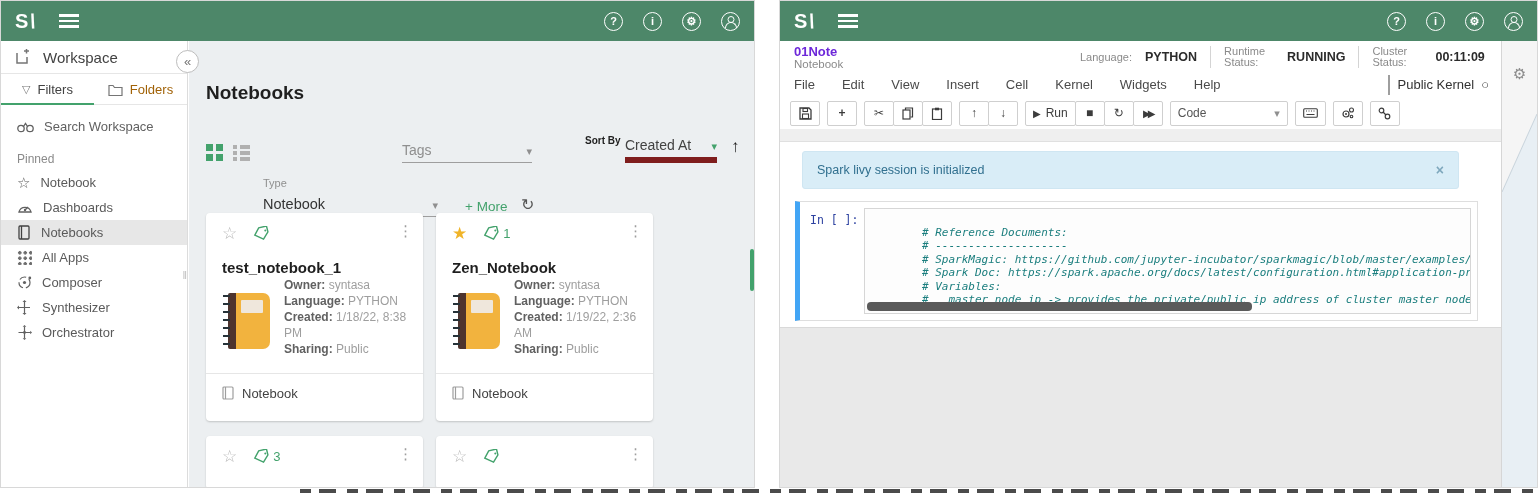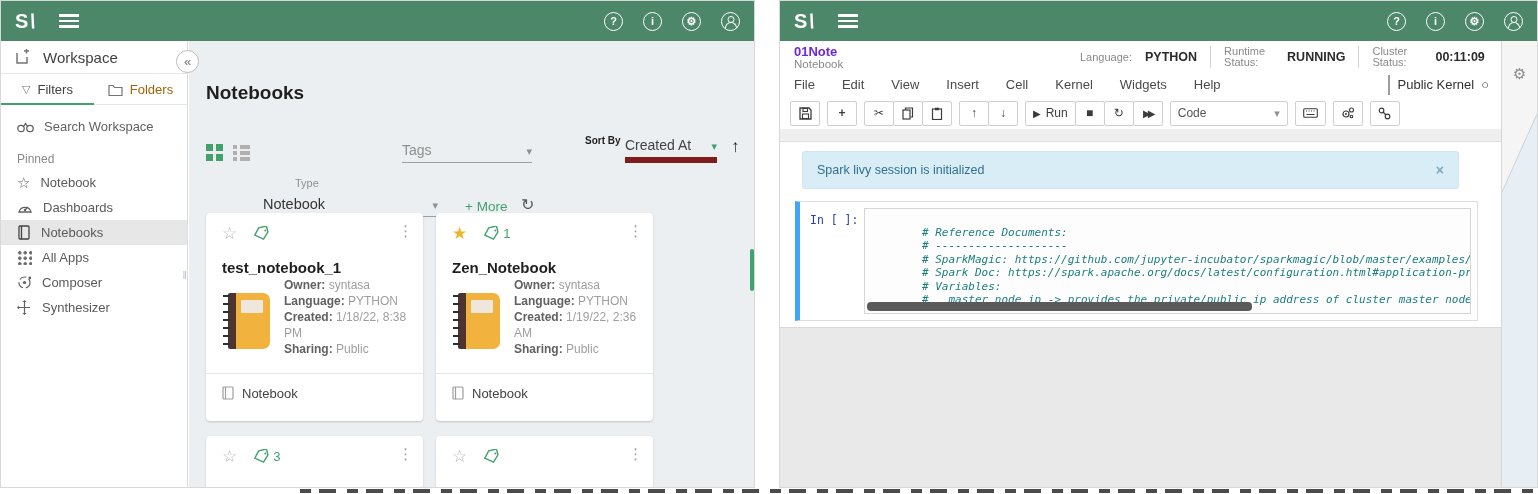--- a/index.html
+++ b/index.html
@@ -53,21 +53,21 @@
                linear-gradient(#b0b0b0,#b0b0b0) 0 13px/4px 4px no-repeat, linear-gradient(#b0b0b0,#b0b0b0) 7px 13px/10px 4px no-repeat; }
   .uline { border:none; border-bottom:1px solid #9e9e9e; background:transparent; }
   .name-input { position:absolute; left:74px; top:96px; width:130px; height:26px; font-size:14px; color:#424242; outline:none; }
   .name-input::placeholder { color:#9e9e9e; }
   .tags-select { position:absolute; left:213px; top:96px; width:130px; height:26px; display:flex; align-items:flex-end; justify-content:space-between; padding-bottom:4px; font-size:14px; color:#8f8f8f; cursor:pointer; }
   .caret { color:#8f8f8f; font-size:11px; }
   .sortby-label { position:absolute; left:396px; top:92px; width:36px; font-size:10px; font-weight:bold; color:#1f1f1f; line-height:15px; }
   .sort-select { position:absolute; left:436px; top:96px; width:92px; height:26px; border-bottom:6px solid #7f1d1d; display:flex; align-items:flex-end; justify-content:space-between; padding-bottom:4px; font-size:14px; color:#424242; cursor:pointer; }
   .sort-select .caret { color:#43a26c; }
   .sort-dir { position:absolute; left:542px; top:96px; font-size:17px; color:#1f1f1f; cursor:pointer; }
-  .type-label { position:absolute; left:74px; top:136px; font-size:11px; color:#8f8f8f;margin-left:32px; }
+  .type-label { position:absolute; left:74px; top:136px; font-size:11px; color:#8f8f8f; }
   .type-select { position:absolute; left:74px; top:150px; width:175px; height:26px; display:flex; align-items:flex-end; justify-content:space-between; padding-bottom:4px; font-size:14.5px; color:#333; cursor:pointer; }
   .more-link { position:absolute; left:276px; top:158px; font-size:13.5px; color:#43a26c; cursor:pointer; }
   .refresh { position:absolute; left:332px; top:154px; font-size:16px; color:#555; cursor:pointer; }
   .v-scroll-thumb { position:absolute; right:0px; top:208px; width:4px; height:42px; background:#43a26c; border-radius:2px; }
 
   
   .card { position:absolute; width:217px; background:#fff; border-radius:4px; box-shadow:0 1px 2px rgba(0,0,0,.18); }
   #card-0 { left:17px;  top:172px; height:208px; }
   #card-1 { left:247px; top:172px; height:208px; }
   #card-2 { left:17px;  top:395px; height:53px; }
@@ -208,20 +208,28 @@
         </svg>
       <span>Composer</span>
     </div>
     <div class="side-item">
       <svg class="ic" width="15" height="15" viewBox="0 0 15 15">
           <path d="M7.5 2v11M2 7.5h11" stroke="#616161" stroke-width="1.2"></path>
           <path d="M7.5 0l2 2h-4zM7.5 15l-2-2h4zM0 7.5l2-2v4z" fill="#616161"></path>
         </svg>
       <span>Synthesizer</span>
     </div>
+    <div class="side-item">
+      <svg class="ic" width="15" height="15" viewBox="0 0 15 15">
+          <path d="M7.5 1.5v12M1.5 7.5h12" stroke="#616161" stroke-width="1.2"></path>
+          <path d="M7.5 0l1.8 1.8h-3.6zM7.5 15l-1.8-1.8h3.6zM15 7.5l-1.8 1.8v-3.6z" fill="#616161"></path>
+          <circle cx="7.5" cy="7.5" r="1.4" fill="#616161"></circle>
+        </svg>
+      <span>Orchestrator</span>
+    </div>
     <div class="resize-handle">‖</div>
   </div>
 
   <div class="main">
     <h1>Notebooks</h1>
     <div class="viewtoggle">
       <div class="grid-ic"></div>
       <div class="list-ic"></div>
     </div>
     <div class="tags-select uline">

